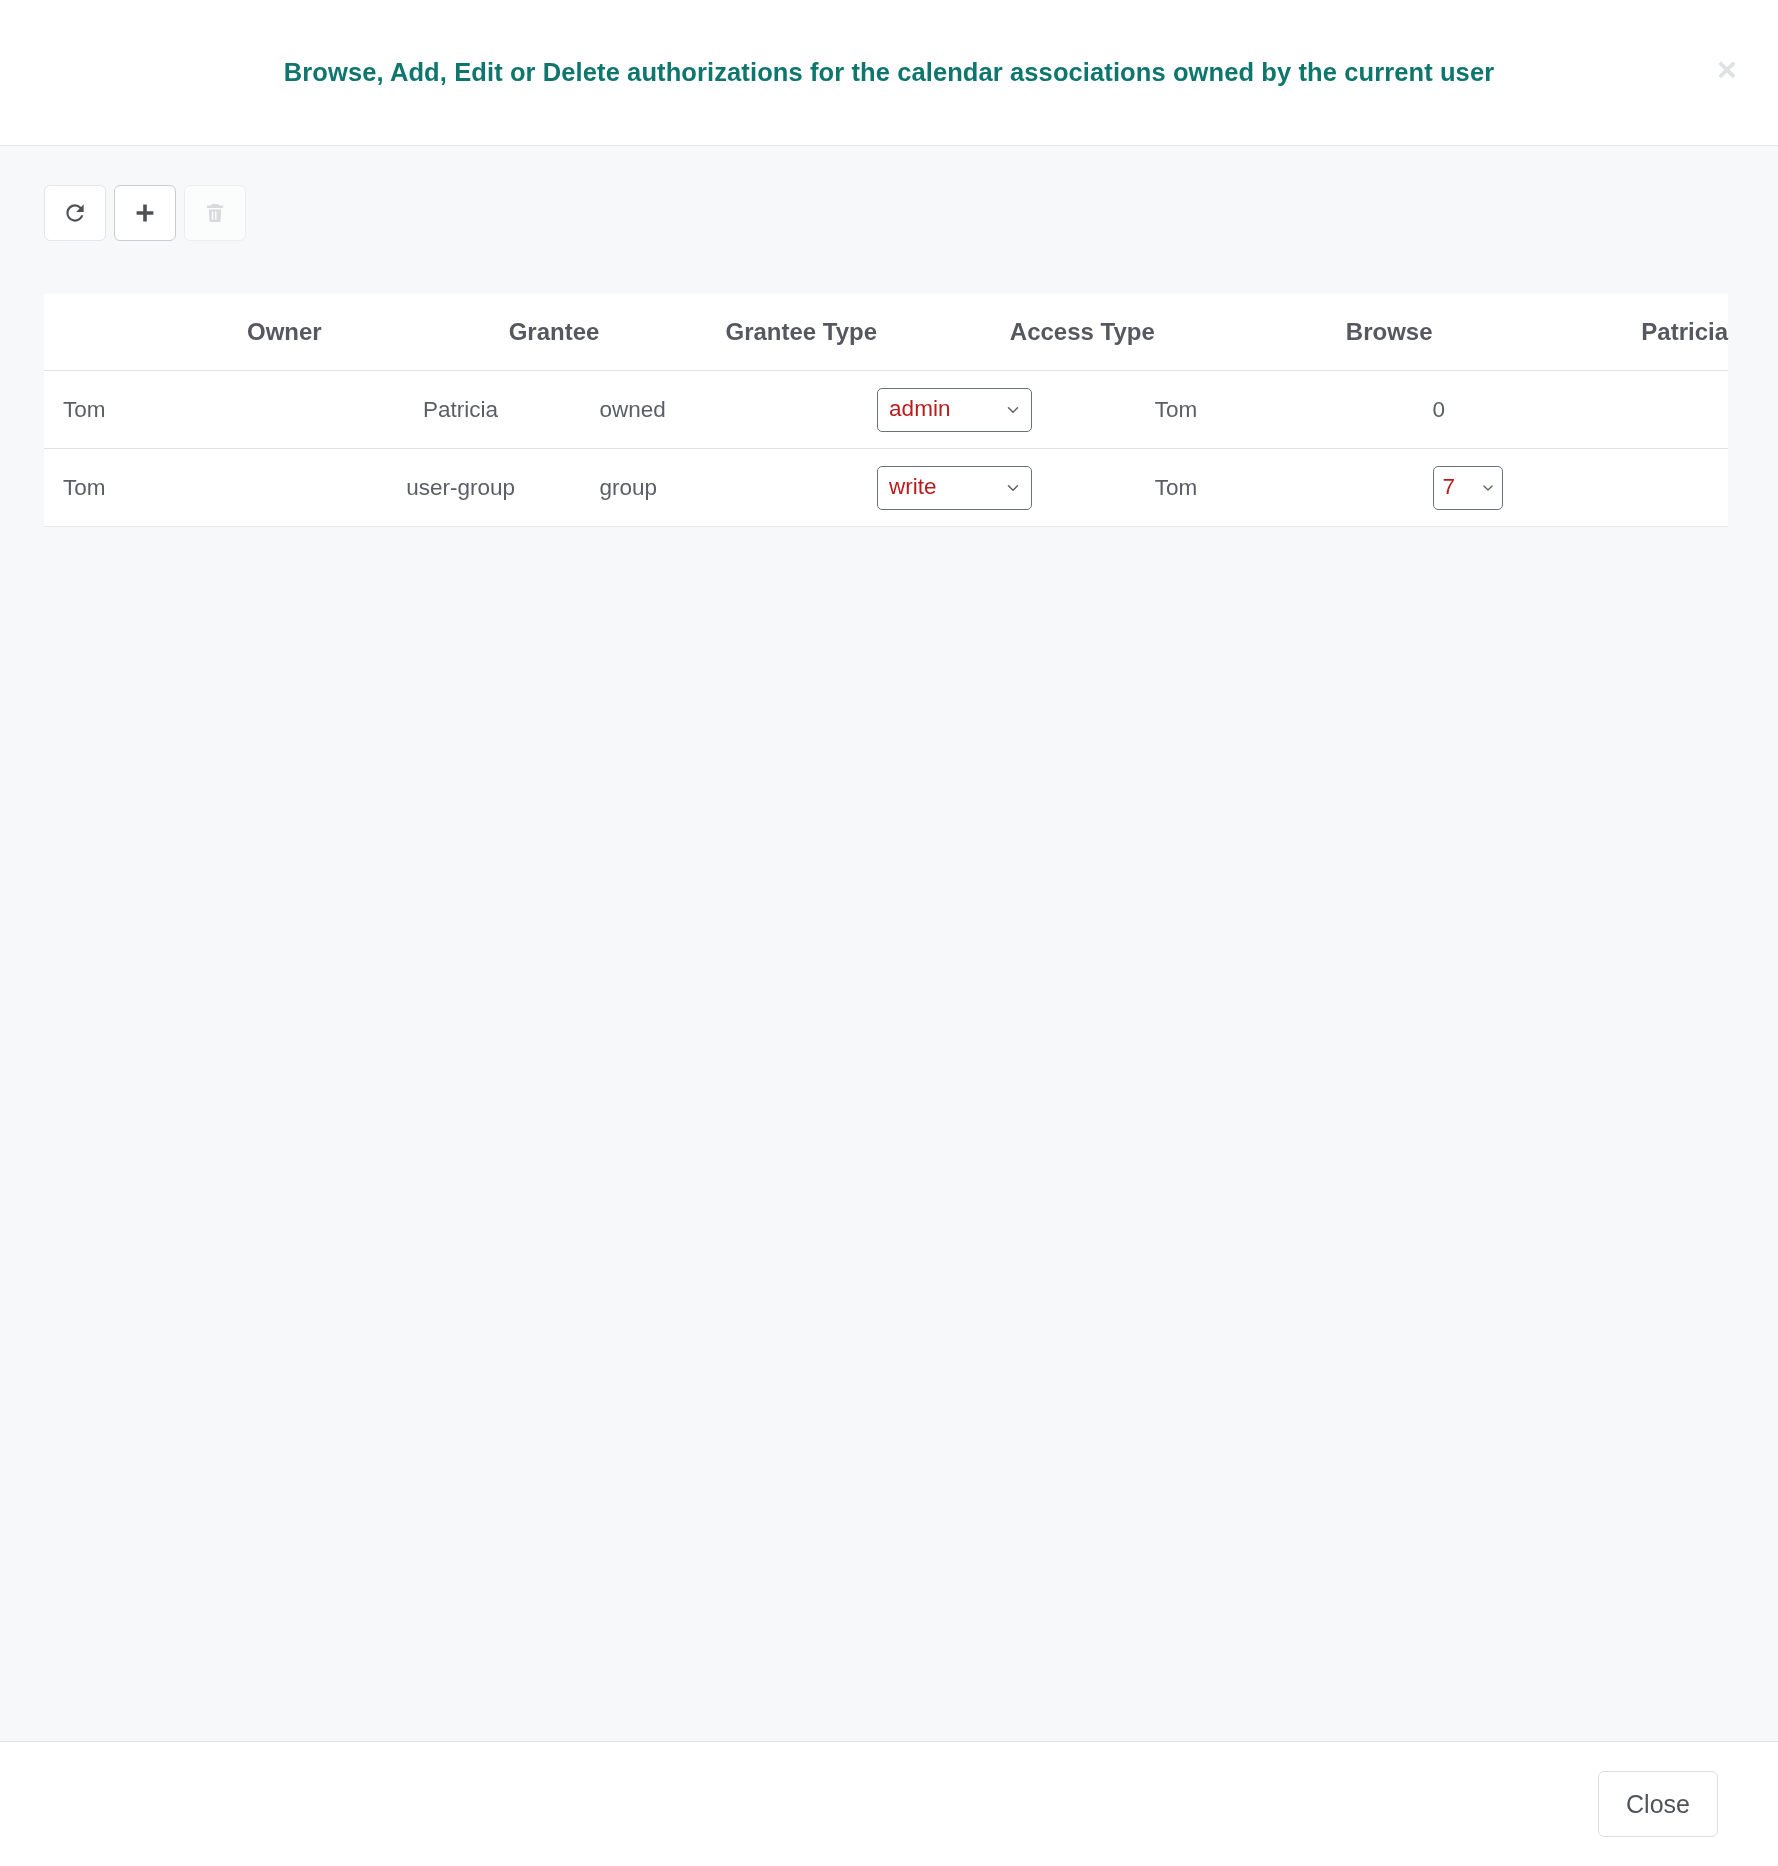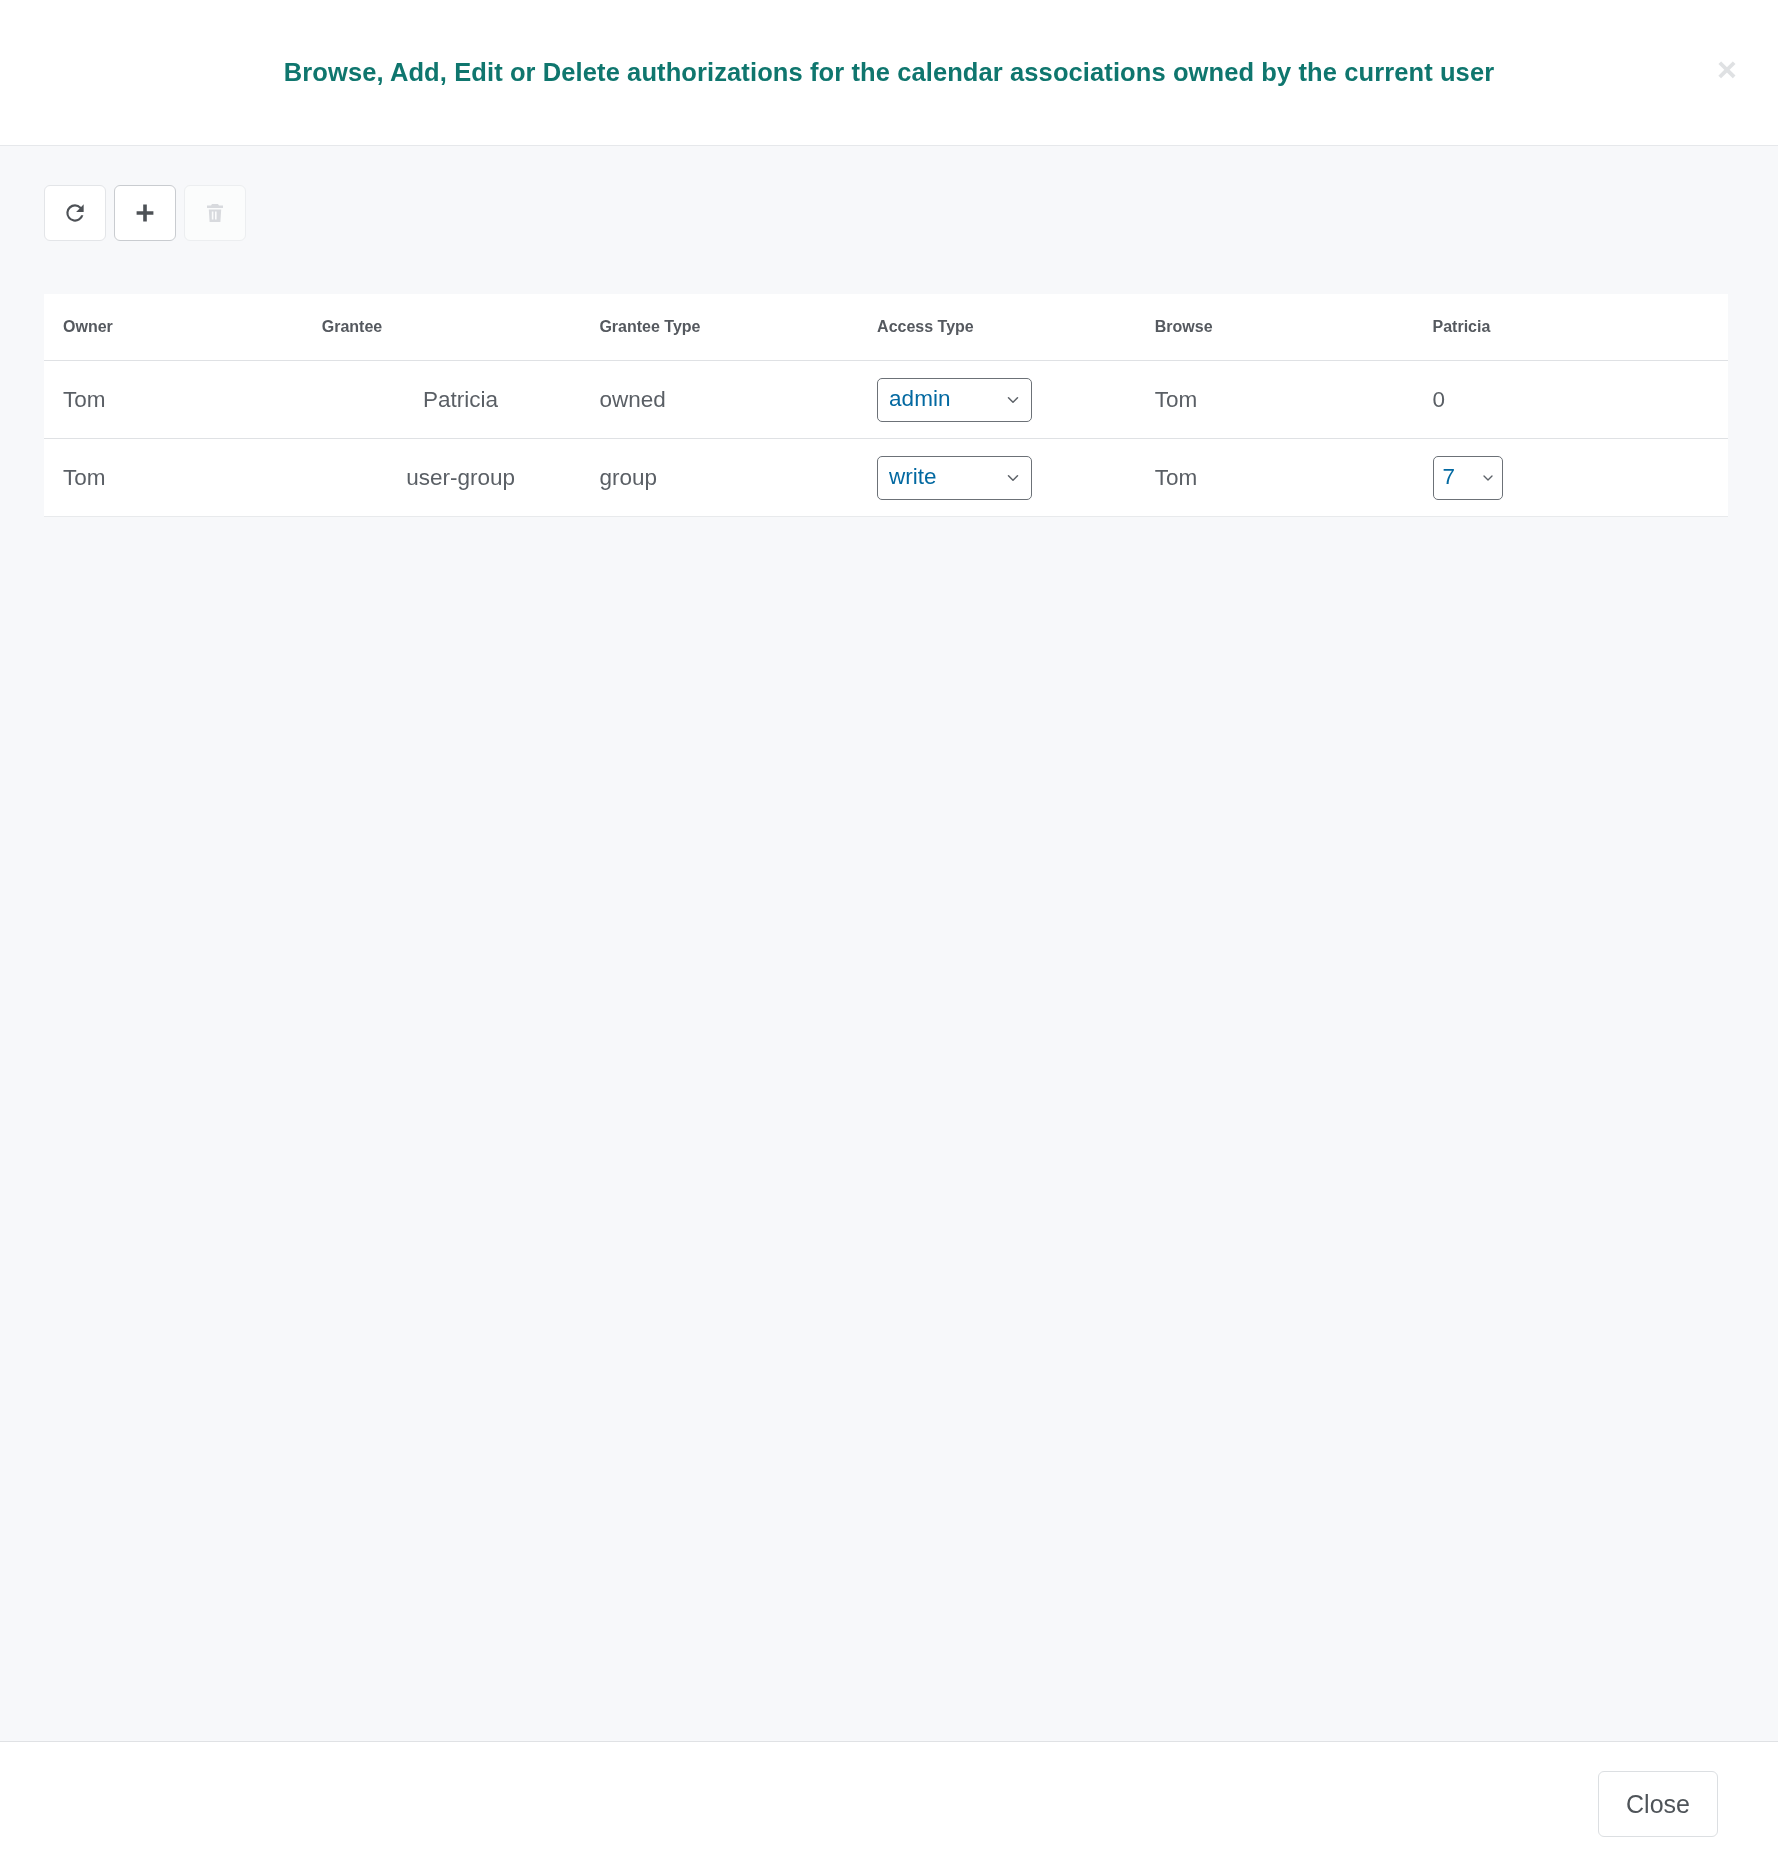--- a/index.html
+++ b/index.html
@@ -113,22 +113,22 @@
   }
 
   table.grid {
     width: 100%;
     border-collapse: collapse;
     table-layout: fixed;
     background: #ffffff;
   }
 
   table.grid th {
-    text-align: left;
-    font-size: 16px;
+    text-align: right;
+    font-size: 24px;
     font-weight: bold;
     color: #55595f;
     padding: 24px 0 24px 0;
     border-bottom: 1px solid #dfe1e4;
     background: #ffffff;
   }
 
   table.grid td {
     font-size: 22.5px;
     font-weight: normal;
@@ -156,21 +156,21 @@
   .sel {
     display: inline-flex;
     align-items: center;
     justify-content: space-between;
     border: 1.6px solid #6c7177;
     border-radius: 5px;
     background: #ffffff;
     height: 44px;
     padding: 0 9px 0 11px;
     font-size: 22.5px;
-    color: #0369a1;
+    color: #b91c1c;
     cursor: pointer;
     font-family: "Liberation Sans", sans-serif;
     line-height: 1;
   }
 
   .sel.access { width: 155px; }
   .sel.prio   { width: 70px; padding: 0 6px 0 9px; }
 
   .sel .caret {
     display: inline-block;

